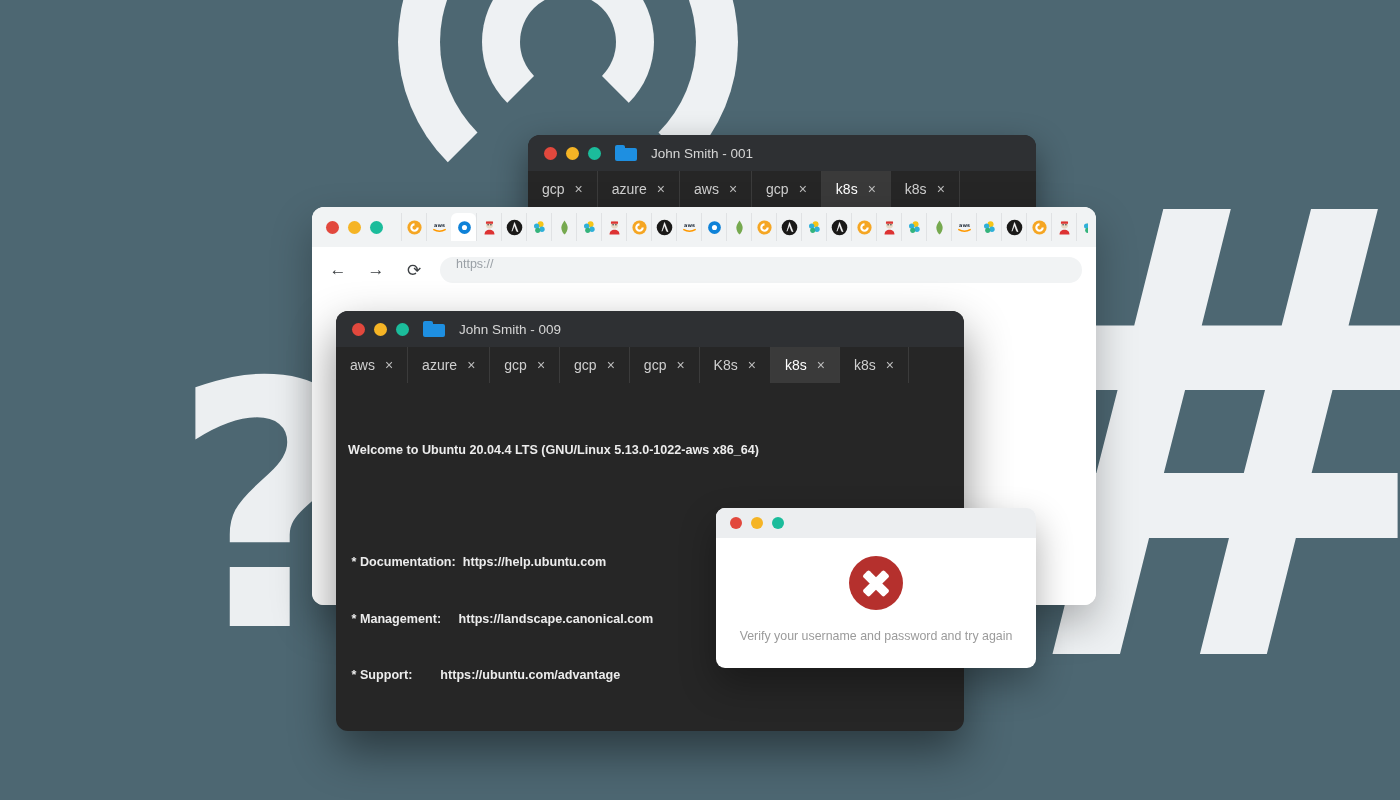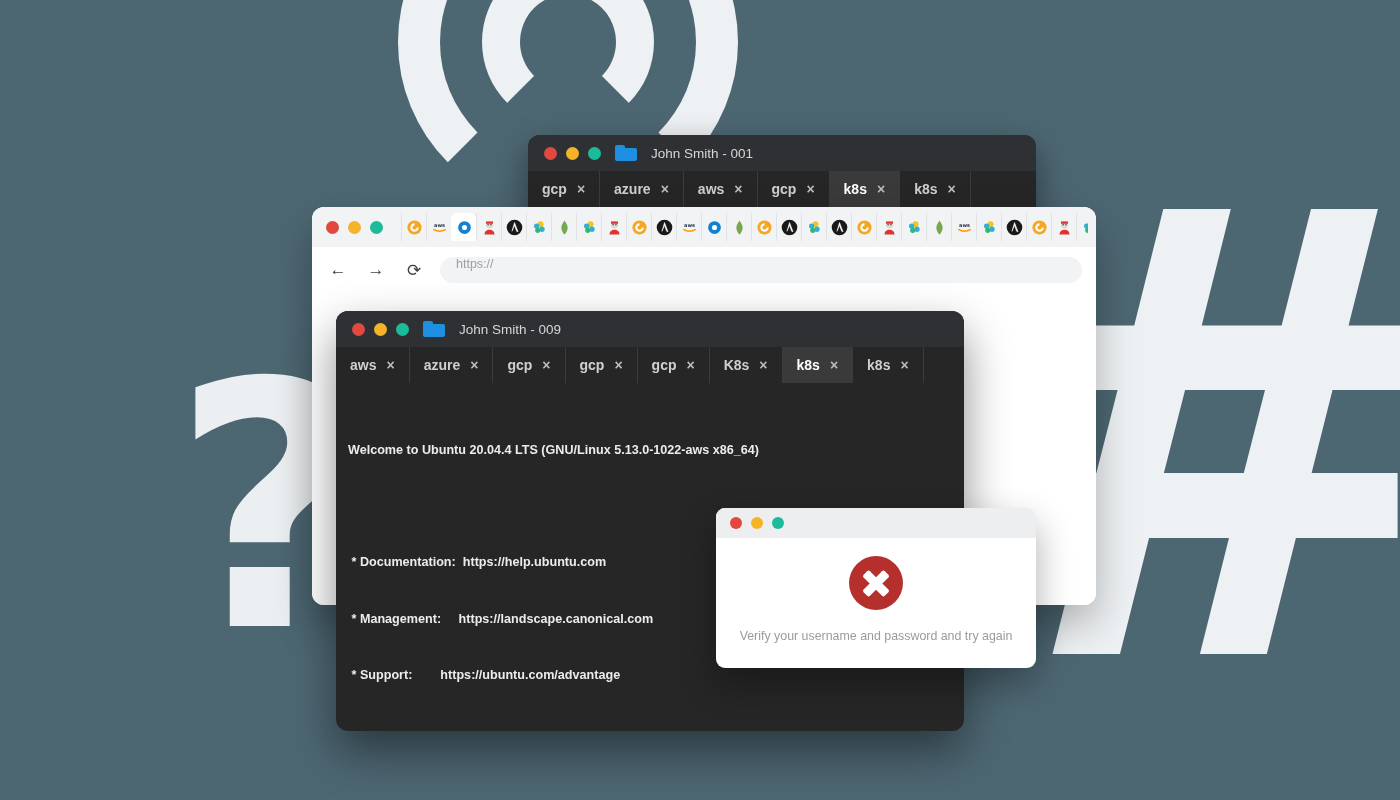--- a/index.html
+++ b/index.html
@@ -63,21 +63,21 @@
     content: ""; position: absolute; left: 0; top: 3px;
     width: 22px; height: 13px; background: #1e8fe1; border-radius: 2px;
   }
   .folder-icon::after {
     content: ""; position: absolute; left: 0; top: 0;
     width: 10px; height: 5px; background: #1e8fe1; border-radius: 2px 2px 0 0;
   }
   .term-title {
     font-size: 13.5px; color: #d6d6d6; font-weight: 400;
   }
-  .term-tabs { display: flex; height: 36px; background: #262626; font-weight: bold; }
+  .term-tabs { display: flex; height: 36px; background: #262626; }
   .term-tab {
     display: flex; align-items: center; justify-content: space-between;
     gap: 10px; padding: 0 14px;
     font-size: 14px; color: #cfcfcf;
     border-right: 1px solid #3b3b3b;
     min-width: 68px;
   }
   .term-tab.active { background: #3a3a3a; color: #ffffff; }
   .tab-close { color: #bdbdbd; font-size: 14px; line-height: 1; }
 

